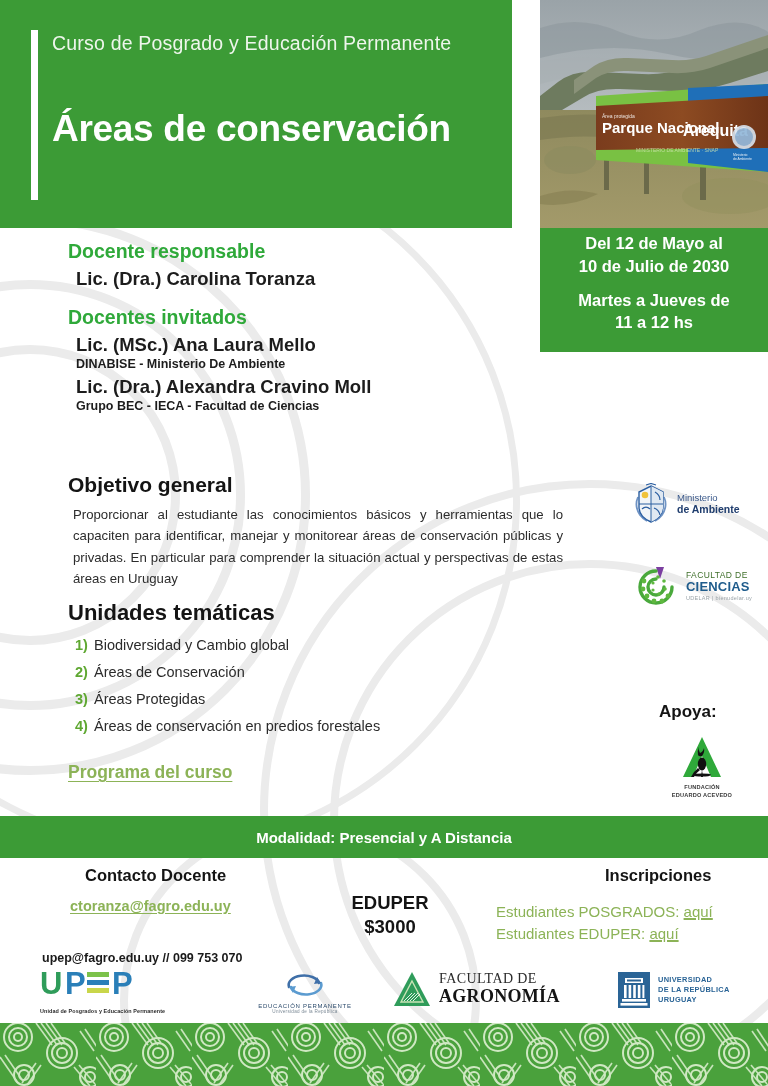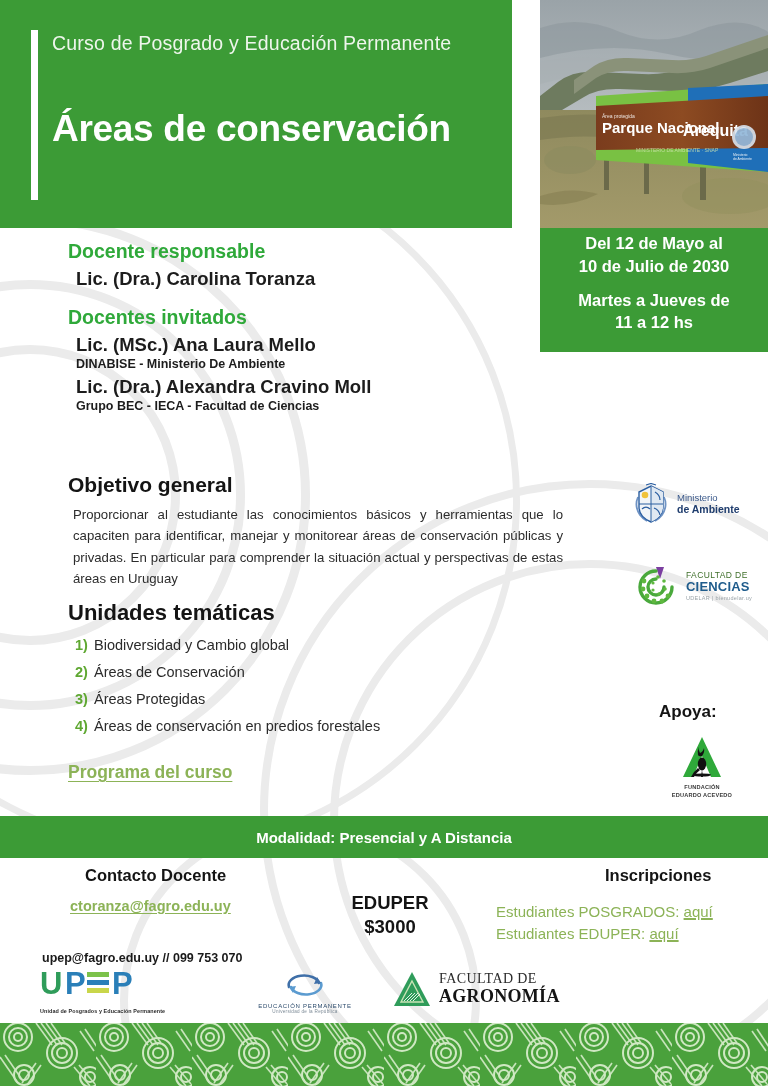--- a/index.html
+++ b/index.html
@@ -391,20 +391,41 @@
           <line x1="18" y1="31" x2="26" y2="23"></line>
             <line x1="21" y1="31" x2="28" y2="24"></line>
         </g>
       </svg>
       <div>
         <div class="agro-1">FACULTAD DE</div>
         <div class="agro-2">AGRONOMÍA</div>
       </div>
     </div>
 
+    <div class="fl fl-udelar">
+      <svg width="32" height="36" viewBox="0 0 32 36">
+        <rect x="0" y="0" width="32" height="36" fill="#2a6496"></rect>
+        <rect x="7" y="6" width="18" height="5" fill="#ffffff"></rect>
+        <rect x="9" y="7.5" width="14" height="2" fill="#2a6496"></rect>
+        <g fill="#ffffff">
+          <rect x="6" y="13" width="2.6" height="13"></rect>
+          <rect x="10.6" y="13" width="2.6" height="13"></rect>
+          <rect x="15.2" y="13" width="2.6" height="13"></rect>
+          <rect x="19.8" y="13" width="2.6" height="13"></rect>
+          <rect x="24.4" y="13" width="2" height="13"></rect>
+          <rect x="4" y="27" width="24" height="2.6"></rect>
+          <rect x="2.5" y="31" width="27" height="2.6"></rect>
+        </g>
+      </svg>
+      <div>
+        <div class="udelar-t">UNIVERSIDAD</div>
+        <div class="udelar-t">DE LA REPÚBLICA</div>
+        <div class="udelar-t">URUGUAY</div>
+      </div>
+    </div>
   </div>
 
   <div class="pattern">
     <svg width="768" height="63" viewBox="0 0 768 63">
       <defs>
         <pattern id="feather" width="96" height="63" patternUnits="userSpaceOnUse">
           <rect width="96" height="63" fill="#4aa13c"></rect>
           <g stroke="#cfe8c2" stroke-width="2" fill="none">
             <circle cx="18" cy="14" r="4"></circle>
               <circle cx="18" cy="14" r="9"></circle>

